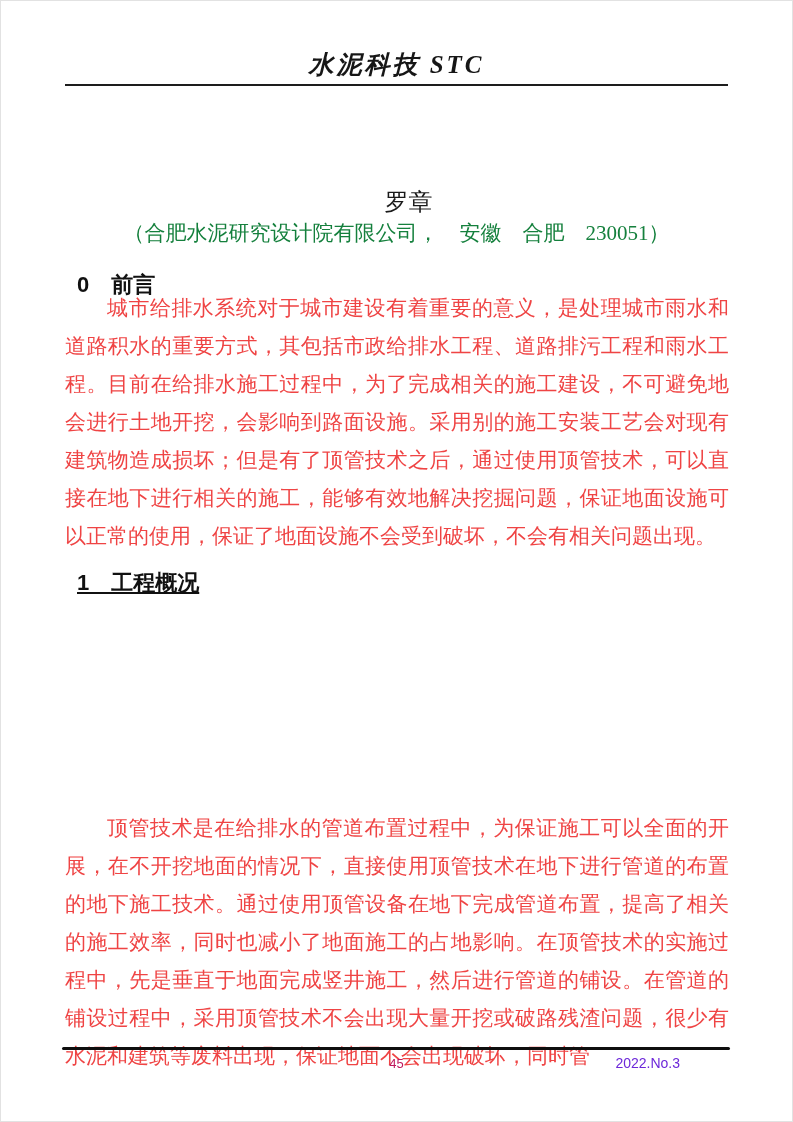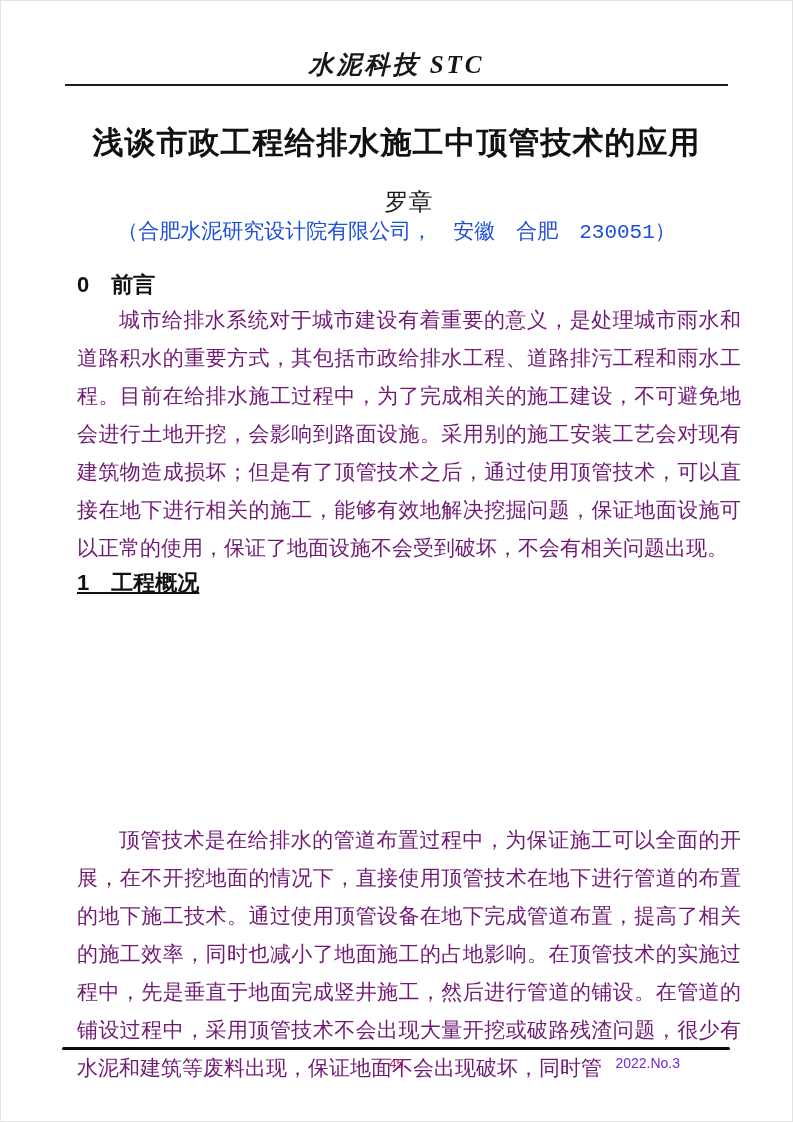--- a/index.html
+++ b/index.html
@@ -68,22 +68,21 @@
     color: #191919;
   }
   .affiliation {
     position: absolute;
     top: 219px;
     left: 0;
     width: 100%;
     text-align: center;
     font-size: 21px;
     line-height: 28px;
-    color: #1d4ed8;
-    font-family: Liberation Mono, monospace;
+    color: #15803d;
   }
 
   
   .section-heading {
     position: absolute;
     left: 65px;
     width: 664px;
     margin: 12px;
     font-family: "Liberation Sans", "DejaVu Sans", sans-serif;
     font-weight: bold;
@@ -92,26 +91,26 @@
     color: #111;
   }
   .h-sec0 { top: 260px; }
   .h-sec1 { top: 558px; text-decoration: underline; }
   .h-sec2 { top: 779px; }
 
   .body-paragraph {
     position: absolute;
     left: 65px;
     width: 664px;
-    margin: 12px;
+    margin: 0;
     font-size: 21px;
     line-height: 38px;
     text-indent: 2em;
     text-align: justify;
-    color: #701a75;
+    color: #ef4444;
   }
   .p-sec0 { top: 289px; }
   .p-sec1 { top: 589px; }
   .p-sec2 { top: 809px; }
 
   
   .footer-rule {
     position: absolute;
     top: 1047px;
     left: 62px;
@@ -142,21 +141,20 @@
   }
 </style>
 </head>
 <body>
 
 <div class="page">
 
   <div class="journal-name">水泥科技 STC</div>
   <div class="header-rule"></div>
 
-  <h1 class="article-title">浅谈市政工程给排水施工中顶管技术的应用</h1>
   <div class="author">罗章</div>
   <div class="affiliation">（合肥水泥研究设计院有限公司，　安徽　合肥　230051）</div>
 
   <h2 class="section-heading h-sec0">0　前言</h2>
   <p class="body-paragraph p-sec0">城市给排水系统对于城市建设有着重要的意义，是处理城市雨水和道路积水的重要方式，其包括市政给排水工程、道路排污工程和雨水工程。目前在给排水施工过程中，为了完成相关的施工建设，不可避免地会进行土地开挖，会影响到路面设施。采用别的施工安装工艺会对现有建筑物造成损坏；但是有了顶管技术之后，通过使用顶管技术，可以直接在地下进行相关的施工，能够有效地解决挖掘问题，保证地面设施可以正常的使用，保证了地面设施不会受到破坏，不会有相关问题出现。</p>
 
   <h2 class="section-heading h-sec1">1　工程概况</h2>
 
   <p class="body-paragraph p-sec2">顶管技术是在给排水的管道布置过程中，为保证施工可以全面的开展，在不开挖地面的情况下，直接使用顶管技术在地下进行管道的布置的地下施工技术。通过使用顶管设备在地下完成管道布置，提高了相关的施工效率，同时也减小了地面施工的占地影响。在顶管技术的实施过程中，先是垂直于地面完成竖井施工，然后进行管道的铺设。在管道的铺设过程中，采用顶管技术不会出现大量开挖或破路残渣问题，很少有水泥和建筑等废料出现，保证地面不会出现破坏，同时管</p>
 

